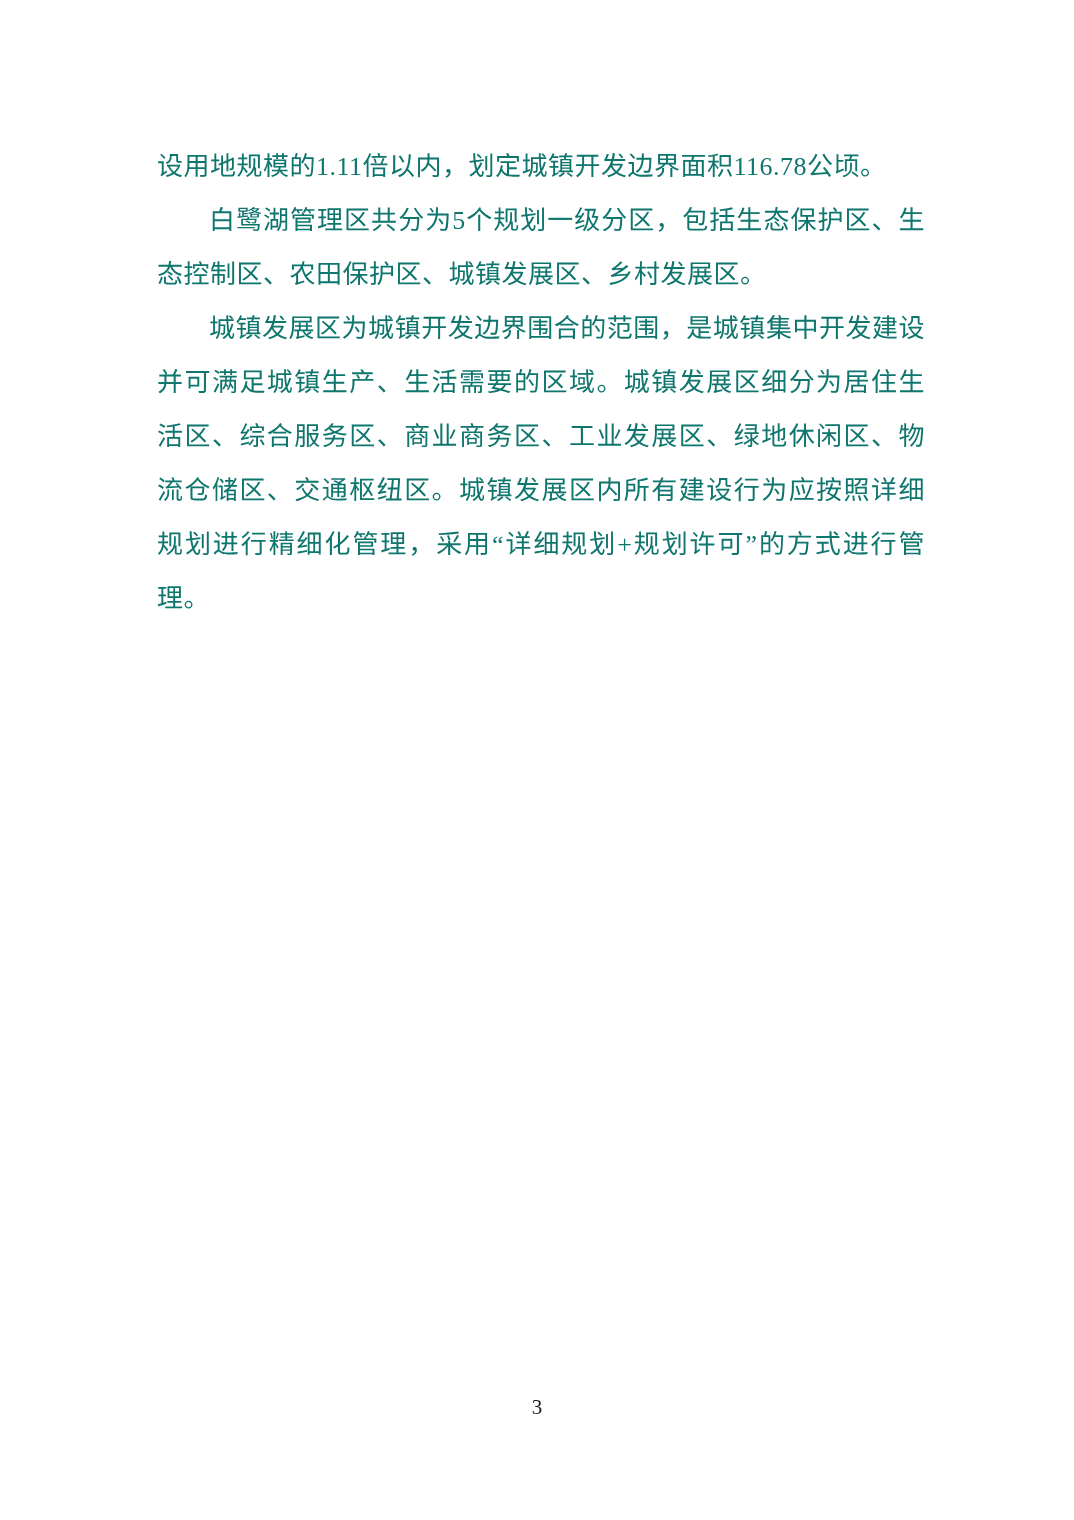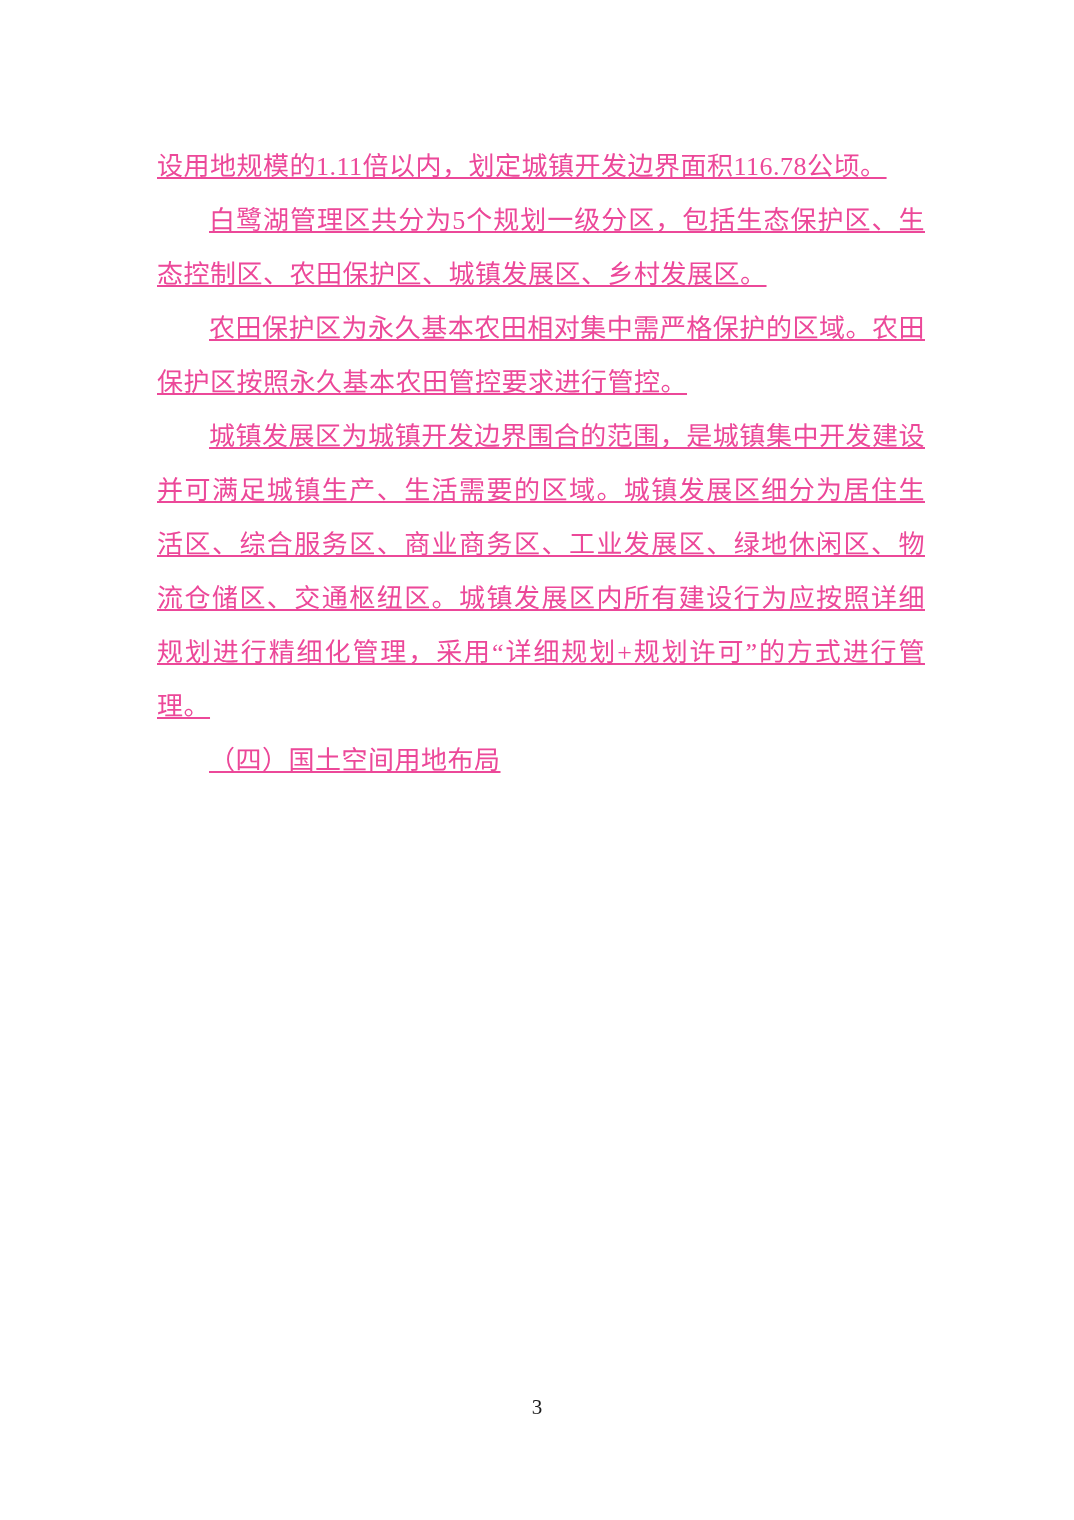--- a/index.html
+++ b/index.html
@@ -23,26 +23,25 @@
     position: absolute;
     left: 157px;
     top: 140px;
     width: 768px;
   }
   .para {
     margin: 0;
     padding: 0;
     font-size: 26px;
     line-height: 54px;
-    color: #ec4899;
+    color: #0f766e;
     text-align: justify;
     text-indent: 2em;
     letter-spacing: 0.5px;
     word-break: break-all;
-    text-decoration: underline;
   }
   .para.no-indent {
     text-indent: 0;
   }
   .page-footer {
     position: absolute;
     left: 0;
     top: 1392px;
     width: 100%;
     text-align: center;
@@ -53,21 +52,19 @@
     color: #1c1c1c;
   }
 </style>
 </head>
 <body>
 
 <div class="page">
   <main class="content">
     <p class="para no-indent">设用地规模的1.11倍以内，划定城镇开发边界面积116.78公顷。</p>
     <p class="para">白鹭湖管理区共分为5个规划一级分区，包括生态保护区、生态控制区、农田保护区、城镇发展区、乡村发展区。</p>
-    <p class="para">农田保护区为永久基本农田相对集中需严格保护的区域。农田保护区按照永久基本农田管控要求进行管控。</p>
     <p class="para">城镇发展区为城镇开发边界围合的范围，是城镇集中开发建设并可满足城镇生产、生活需要的区域。城镇发展区细分为居住生活区、综合服务区、商业商务区、工业发展区、绿地休闲区、物流仓储区、交通枢纽区。城镇发展区内所有建设行为应按照详细规划进行精细化管理，采用“详细规划+规划许可”的方式进行管理。</p>
-    <p class="para">（四）国土空间用地布局</p>
   </main>
 
   <footer class="page-footer">
     <span class="page-number">3</span>
   </footer>
 </div>
 
 </body></html>

